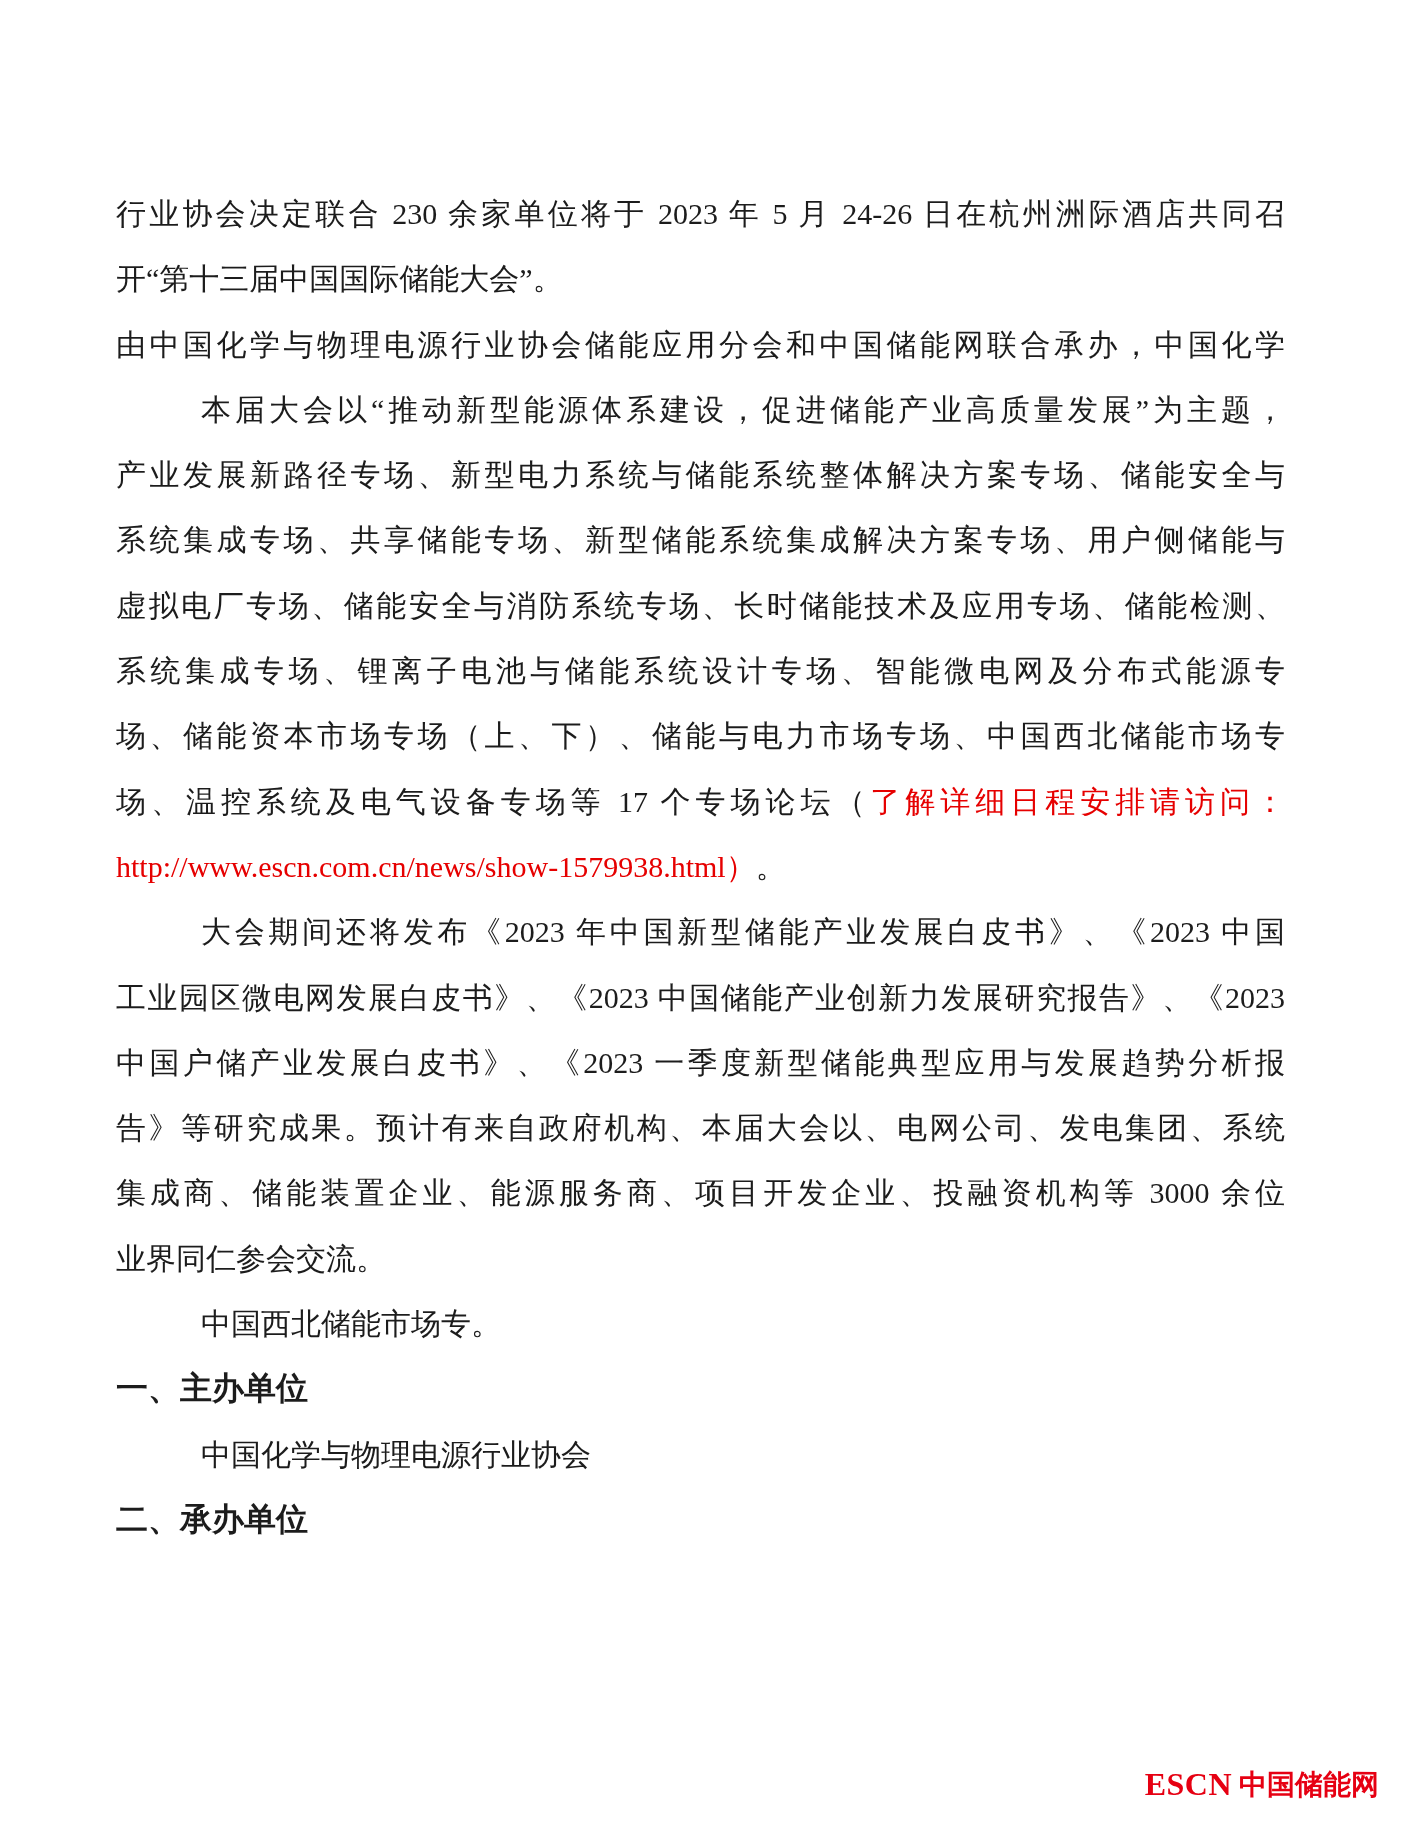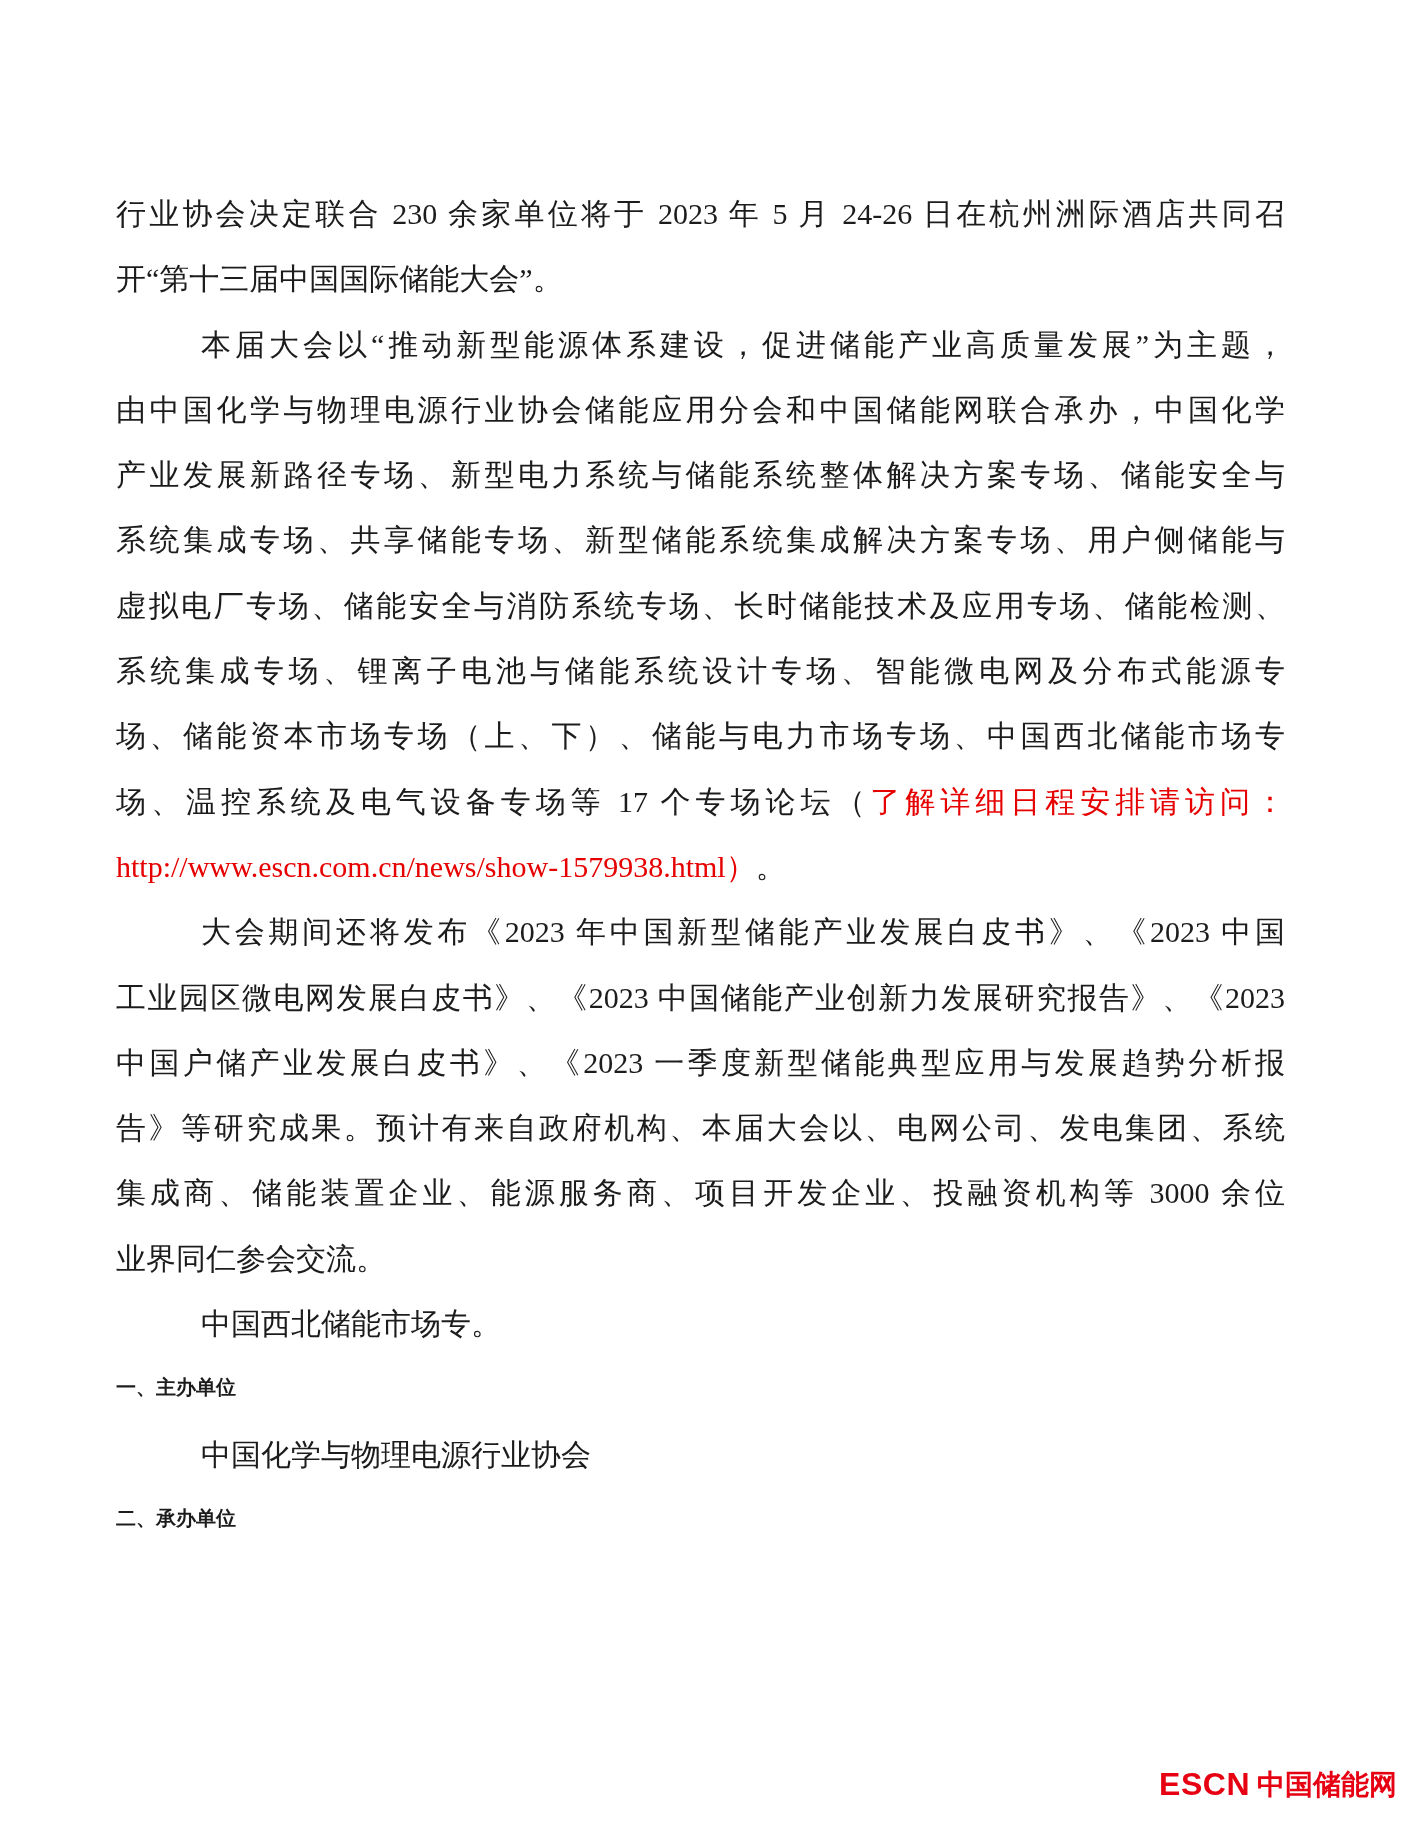--- a/index.html
+++ b/index.html
@@ -35,30 +35,30 @@
     line-height: 65.3px;
     white-space: nowrap;
   }
   .line.justify {
     white-space: normal;
     text-align: justify;
     text-align-last: justify;
   }
   .line.indent { padding-left: 85px; }
   .line.heading {
-    font-family: Liberation Mono, monospace;
+    font-family: Liberation Serif, serif;
     font-weight: bold;
-    font-size: 20px;
+    font-size: 32px;
   }
   .red { color: var(--red); }
   .logo {
     position: absolute;
     top: 1768px;
-    right: 22px;
-    font-family: Liberation Sans, sans-serif;
+    right: 40px;
+    font-family: Liberation Serif, serif;
     font-weight: bold;
     color: var(--logo-red);
     font-size: 28px;
     line-height: 32px;
     white-space: nowrap;
   }
   .logo .latin {
     font-size: 32px;
     font-weight: 900;
     letter-spacing: 0.5px;
@@ -66,22 +66,22 @@
     vertical-align: -1px;
   }
 </style>
 </head>
 <body>
 
 <div class="page">
   <div class="content">
       <div class="line justify"><span>行业协会决定联合 230 余家单位将于 2023 年 5 月 24-26 日在杭州洲际酒店共同召</span></div>
       <div class="line"><span>开“第十三届中国国际储能大会”。</span></div>
+      <div class="line justify"><span>由中国化学与物理电源行业协会储能应用分会和中国储能网联合承办，中国化学</span></div>
       <div class="line justify indent"><span>本届大会以“推动新型能源体系建设，促进储能产业高质量发展”为主题，</span></div>
-      <div class="line justify"><span>由中国化学与物理电源行业协会储能应用分会和中国储能网联合承办，中国化学</span></div>
       <div class="line justify"><span>产业发展新路径专场、新型电力系统与储能系统整体解决方案专场、储能安全与</span></div>
       <div class="line justify"><span>系统集成专场、共享储能专场、新型储能系统集成解决方案专场、用户侧储能与</span></div>
       <div class="line justify"><span>虚拟电厂专场、储能安全与消防系统专场、长时储能技术及应用专场、储能检测、</span></div>
       <div class="line justify"><span>系统集成专场、锂离子电池与储能系统设计专场、智能微电网及分布式能源专</span></div>
       <div class="line justify"><span>场、储能资本市场专场（上、下）、储能与电力市场专场、中国西北储能市场专</span></div>
       <div class="line justify"><span>场、温控系统及电气设备专场等 17 个专场论坛（</span><span class="red">了解详细日程安排请访问：</span></div>
       <div class="line"><span class="red">http://www.escn.com.cn/news/show-1579938.html）</span><span>。</span></div>
       <div class="line justify indent"><span>大会期间还将发布《2023 年中国新型储能产业发展白皮书》、《2023 中国</span></div>
       <div class="line justify"><span>工业园区微电网发展白皮书》、《2023 中国储能产业创新力发展研究报告》、《2023</span></div>
       <div class="line justify"><span>中国户储产业发展白皮书》、《2023 一季度新型储能典型应用与发展趋势分析报</span></div>

